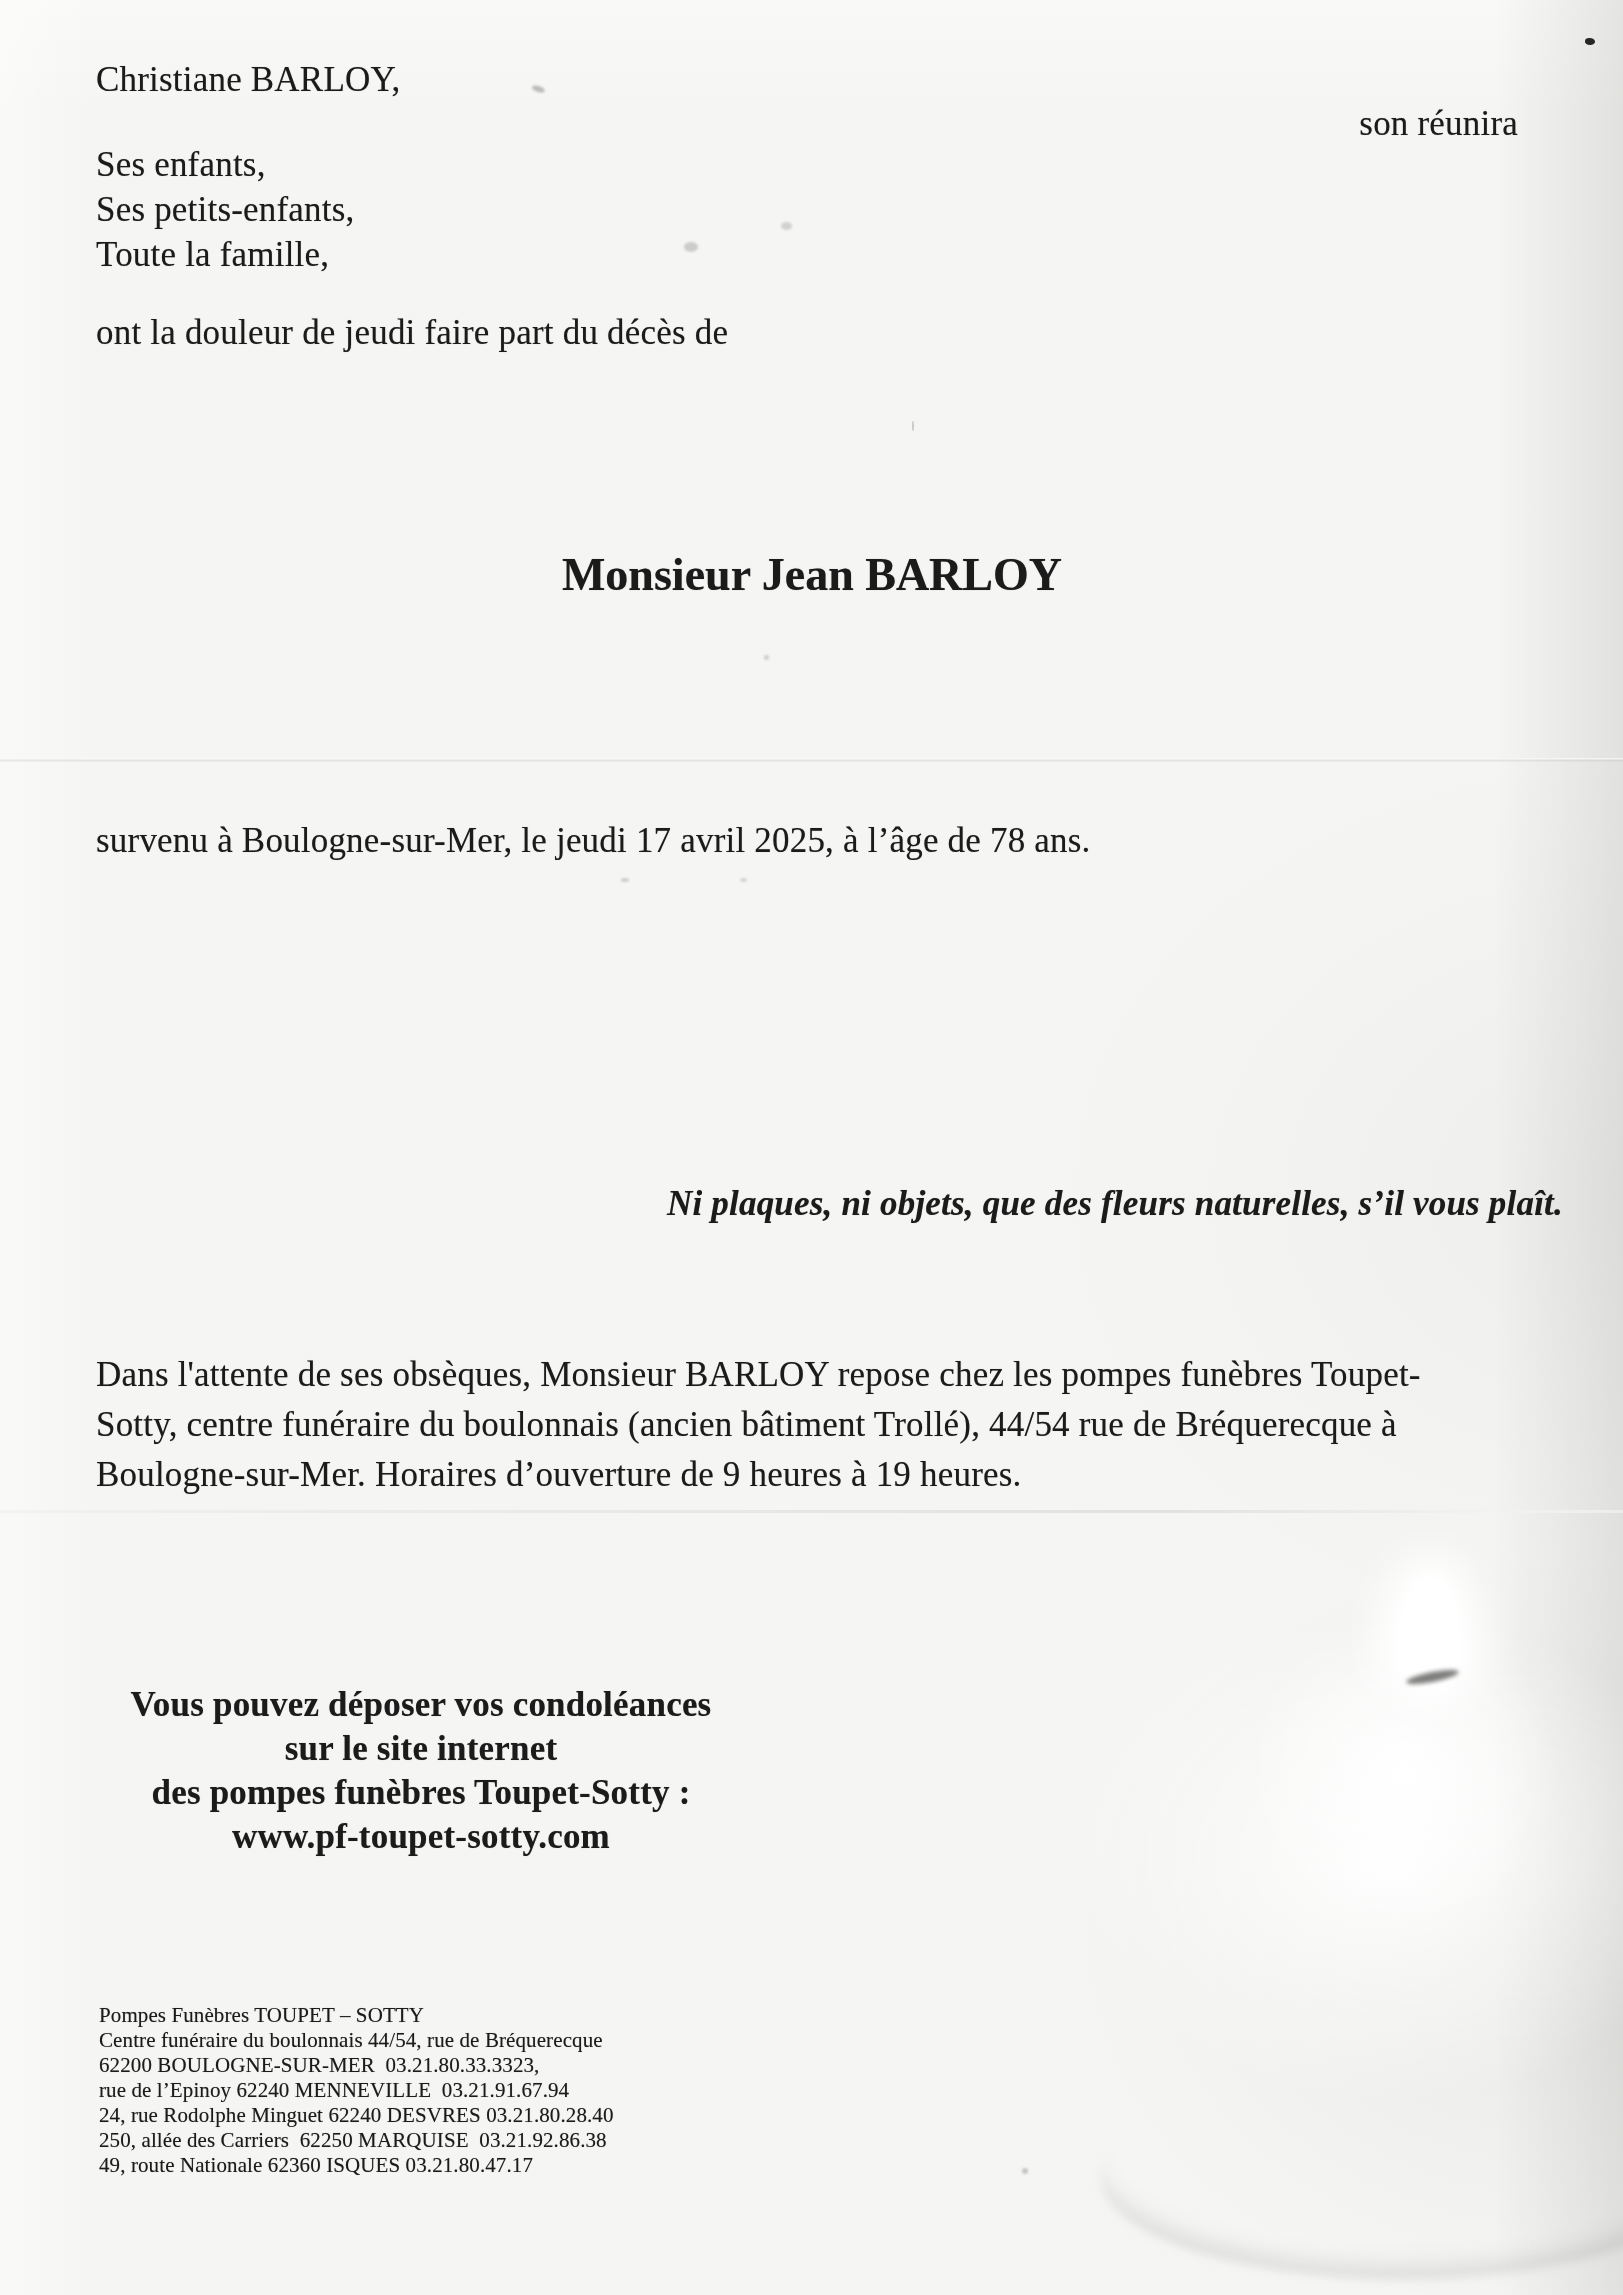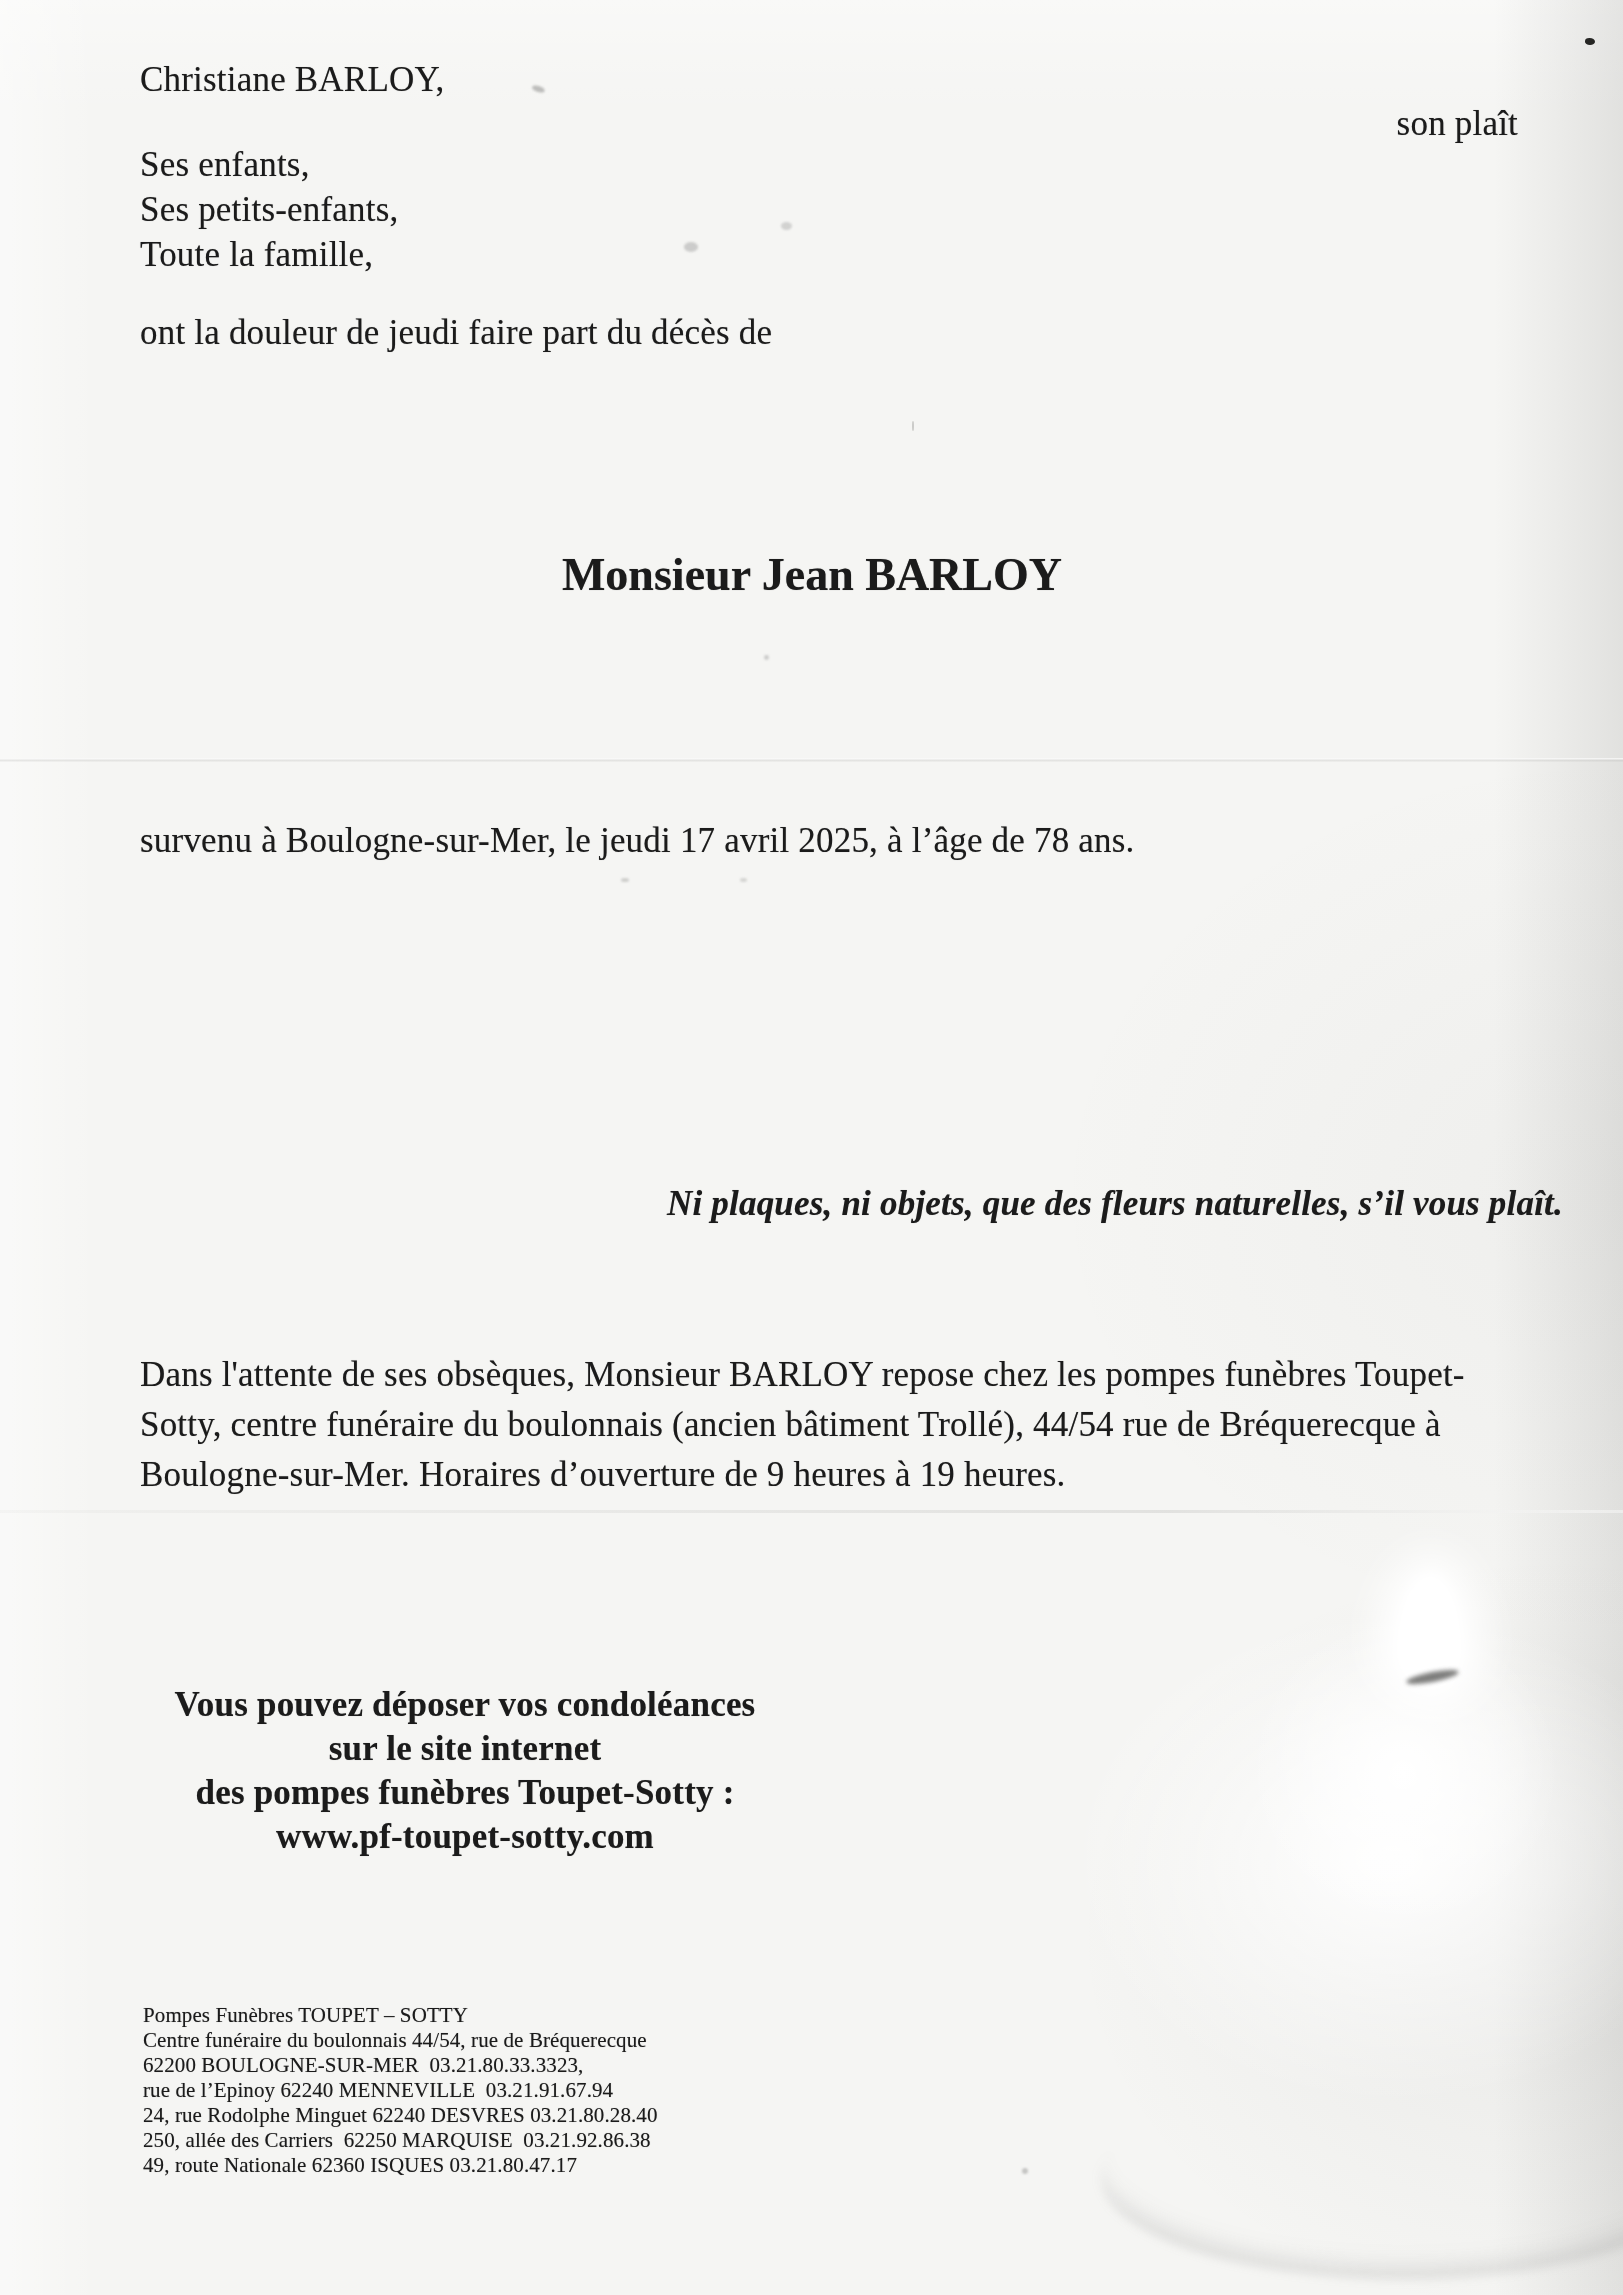--- a/index.html
+++ b/index.html
@@ -68,21 +68,20 @@
   .speck-h{left:764px;top:655px;width:4.8px;height:4.8px;background:rgba(130,130,128,0.35);filter:blur(0.8px);}
   .speck-i{left:1022px;top:2168px;width:6.4px;height:6.4px;background:rgba(125,125,123,0.4);filter:blur(0.8px);}
 
   
   .t{
     position:absolute;
     font-size:35px;
     white-space:pre;
     text-shadow:0 0 0.8px rgba(20,20,20,0.4);
     letter-spacing:0.2px;
-    margin-left:44px;
   }
   .announcer{left:96px;top:60px;}
   .relation{right:106px;top:104px;}
   .family{left:96px;top:142px;line-height:45px;}
   .intro{left:96px;top:313px;}
   .title{
     left:0;top:548px;width:100%;
     text-align:center;
     font-size:46px;font-weight:bold;
     white-space:pre;
@@ -117,21 +116,21 @@
   <div class="speck speck-c"></div>
   <div class="speck speck-d"></div>
   <div class="speck speck-e"></div>
   <div class="speck speck-f"></div>
   <div class="speck speck-g"></div>
   <div class="speck speck-h"></div>
   <div class="speck speck-i"></div>
 
   <div class="t announcer">Christiane BARLOY,</div>
 
-  <div class="t relation">son plaît</div>
+  <div class="t relation">son réunira</div>
 
   <div class="t family">Ses enfants,
 Ses petits-enfants,
 Toute la famille,</div>
 
   <div class="t intro">ont la douleur de jeudi faire part du décès de</div>
 
   <div class="title">Monsieur Jean BARLOY</div>
 
   <div class="t death">survenu à Boulogne-sur-Mer, le jeudi 17 avril 2025, à l’âge de 78 ans.</div>

